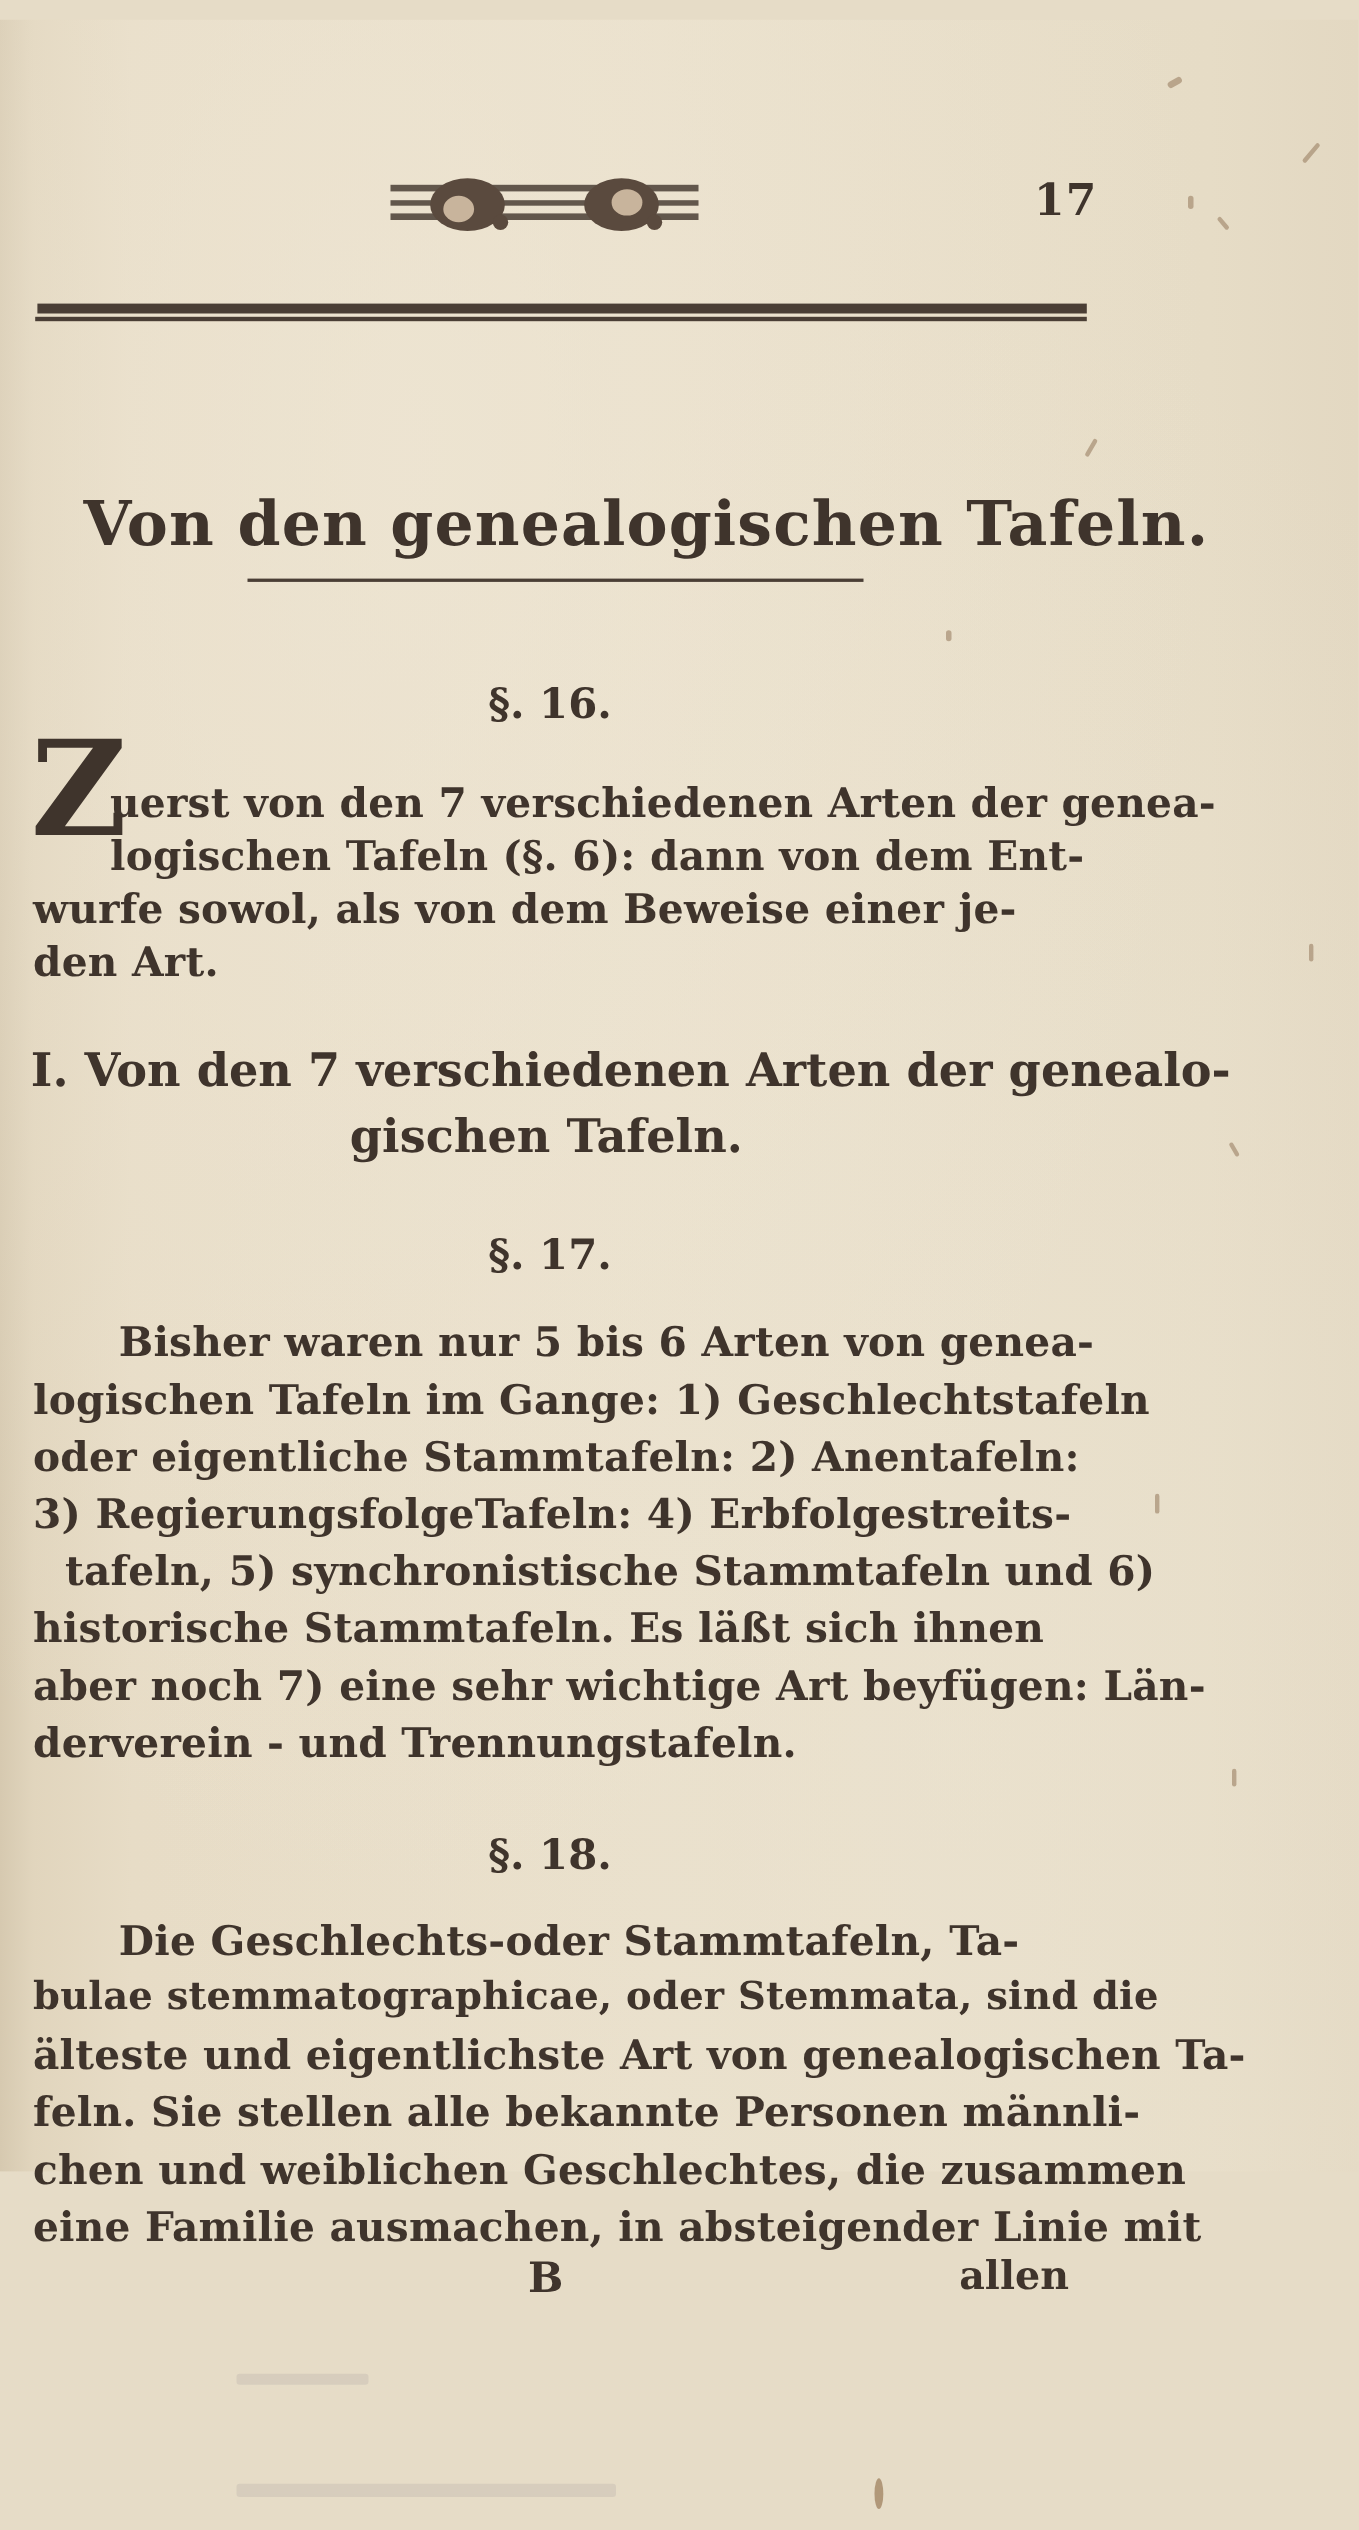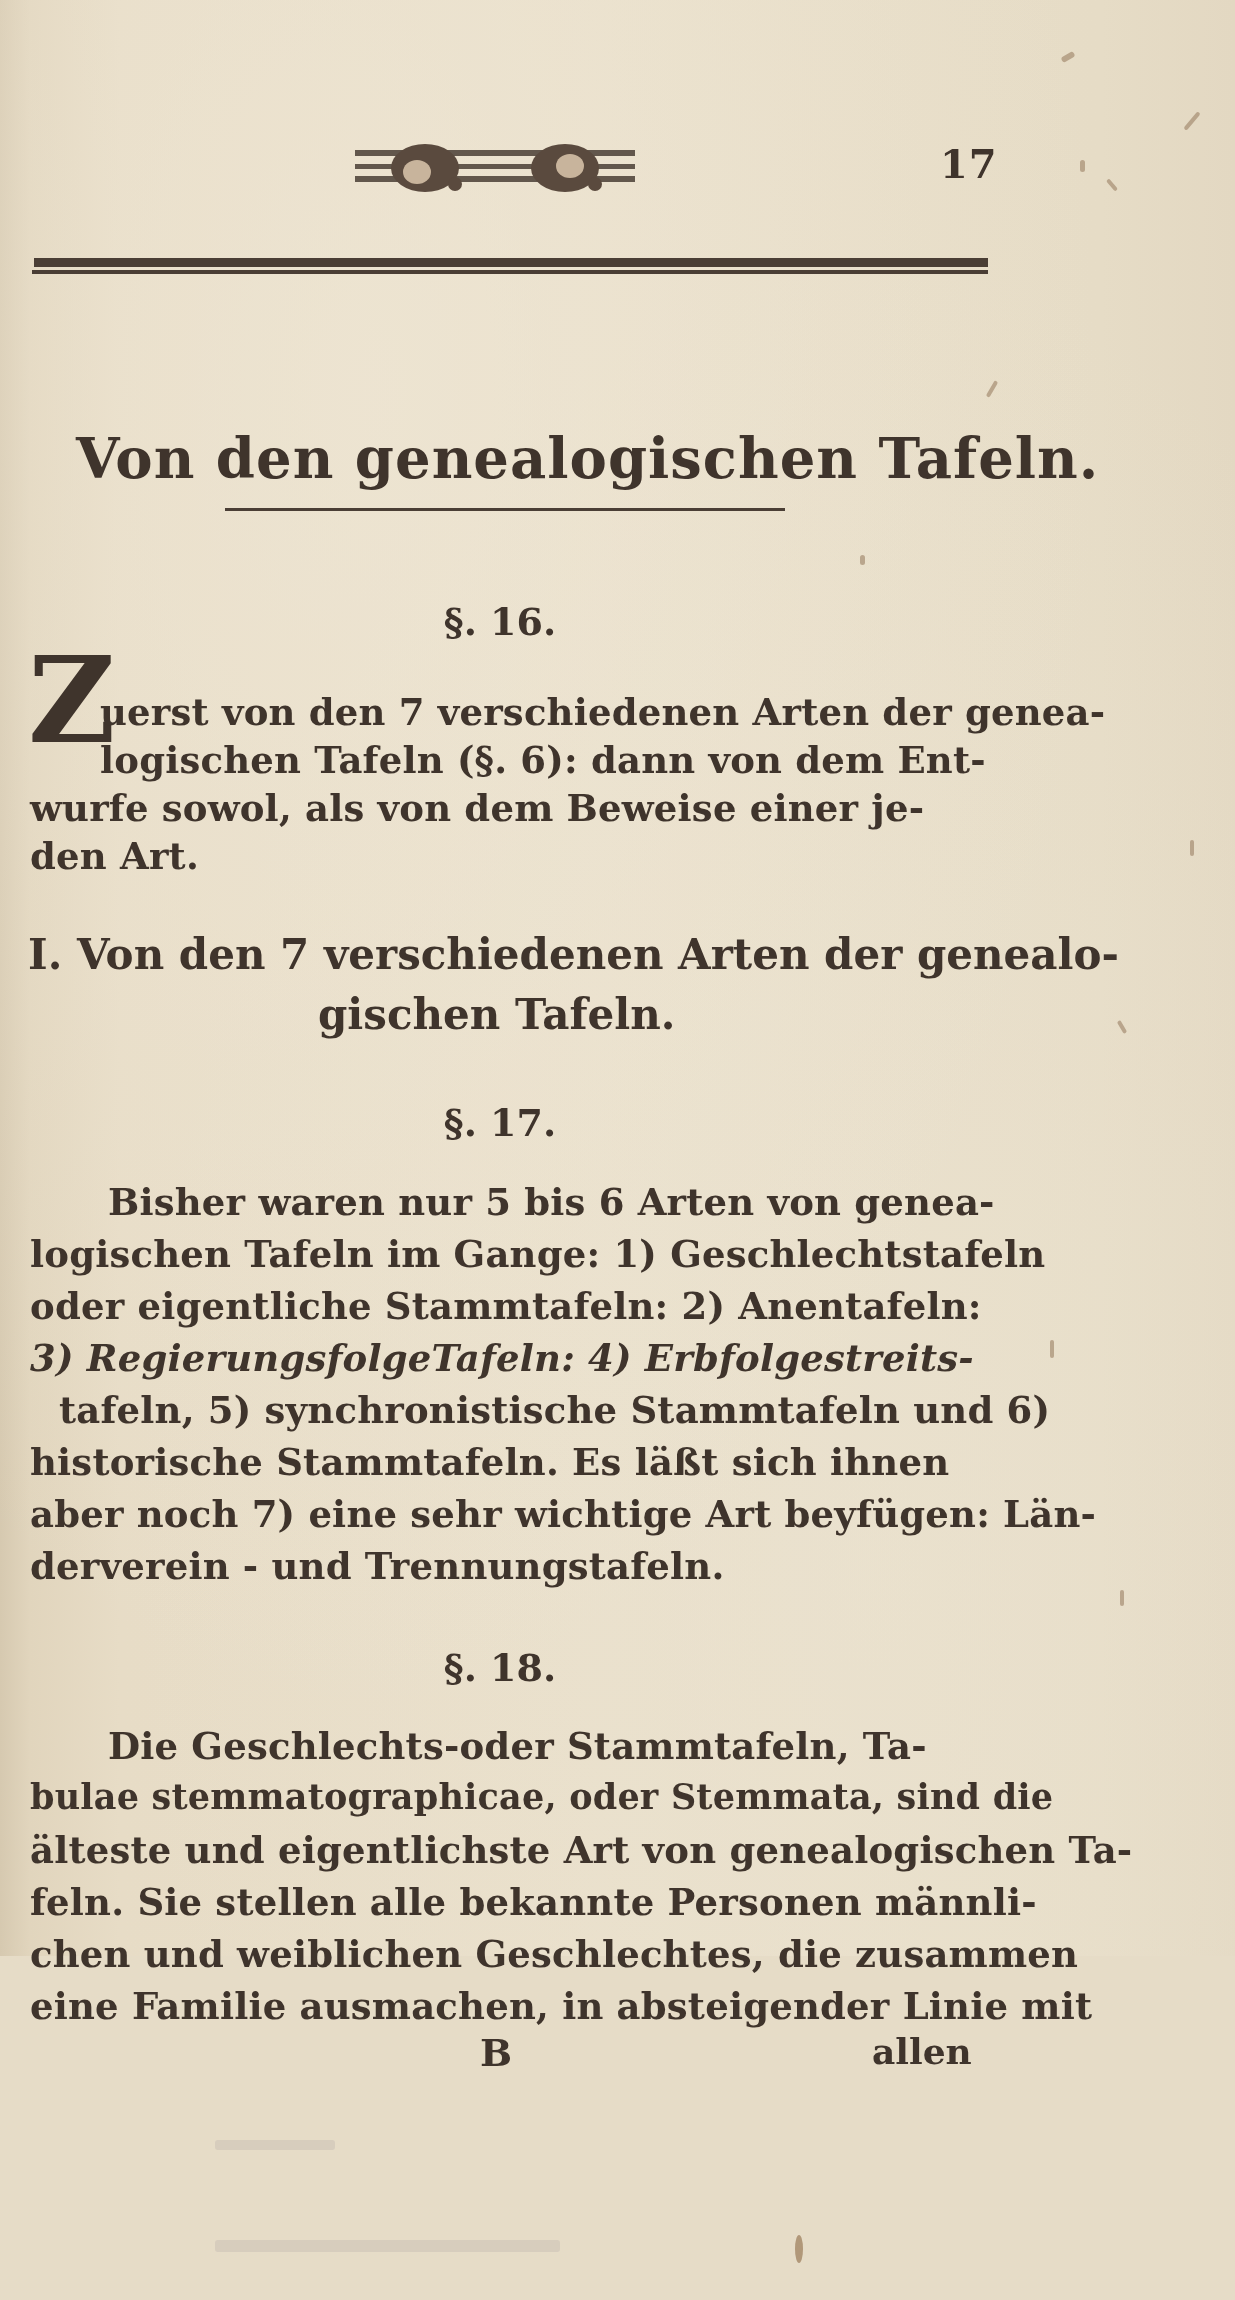--- a/index.html
+++ b/index.html
@@ -11,21 +11,21 @@
       height: 2300px;
       overflow: hidden;
       background: #e6dcc7;
       position: relative;
       font-family: "DejaVu Serif", "Liberation Serif", serif;
       color: #3f342c;
     }
     .page {
       position: absolute;
       left: 0;
-      top: 0;
+      top: 18px;
       width: 1235px;
       height: 1956px;
       background:
         radial-gradient(ellipse at 30% 20%, rgba(240,232,215,0.6), rgba(0,0,0,0) 60%),
         radial-gradient(ellipse at 70% 80%, rgba(236,228,210,0.55), rgba(0,0,0,0) 60%),
         linear-gradient(90deg, #d6c9b0 0px, #e1d5bd 30px, #e7dcc6 120px, #e9dfca 600px, #e6dcc6 1100px, #e3d8c2 1235px);
     }
     .speck {
       position: absolute;
       background: #a58d72;
@@ -170,21 +170,21 @@
   <div class="text-line" style="left:30px;top:786px;">wurfe sowol, als von dem Beweise einer je-</div>
   <div class="text-line" style="left:30px;top:834px;">den Art.</div>
 
   <div class="subhead" style="left:28px;top:930px;">I. Von den 7 verschiedenen Arten der genealo-</div>
   <div class="subhead" style="left:318px;top:990px;">gischen Tafeln.</div>
 
   <div class="section-mark" style="top:1100px;">§. 17.</div>
   <div class="text-line" style="left:108px;top:1180px;">Bisher waren nur 5 bis 6 Arten von genea-</div>
   <div class="text-line" style="left:30px;top:1232px;">logischen Tafeln im Gange: 1) Geschlechtstafeln</div>
   <div class="text-line" style="left:30px;top:1284px;">oder eigentliche Stammtafeln: 2) Anentafeln:</div>
-  <div class="text-line" style="left:30px;top:1336px;font-style:italic;">3) RegierungsfolgeTafeln: 4) Erbfolgestreits-</div>
+  <div class="text-line" style="left:30px;top:1336px;">3) RegierungsfolgeTafeln: 4) Erbfolgestreits-</div>
   <div class="text-line" style="left:30px;top:1388px;margin-left:29px;">tafeln, 5) synchronistische Stammtafeln und 6)</div>
   <div class="text-line" style="left:30px;top:1440px;">historische Stammtafeln. Es läßt sich ihnen</div>
   <div class="text-line" style="left:30px;top:1492px;">aber noch 7) eine sehr wichtige Art beyfügen: Län-</div>
   <div class="text-line" style="left:30px;top:1544px;">derverein - und Trennungstafeln.</div>
 
   <div class="section-mark" style="top:1645px;">§. 18.</div>
   <div class="text-line" style="left:108px;top:1724px;">Die Geschlechts-oder Stammtafeln, Ta-</div>
   <div class="text-line" style="left:30px;top:1776px;font-size:35px;">bulae stemmatographicae, oder Stemmata, sind die</div>
   <div class="text-line" style="left:30px;top:1828px;">älteste und eigentlichste Art von genealogischen Ta-</div>
   <div class="text-line" style="left:30px;top:1880px;">feln. Sie stellen alle bekannte Personen männli-</div>

